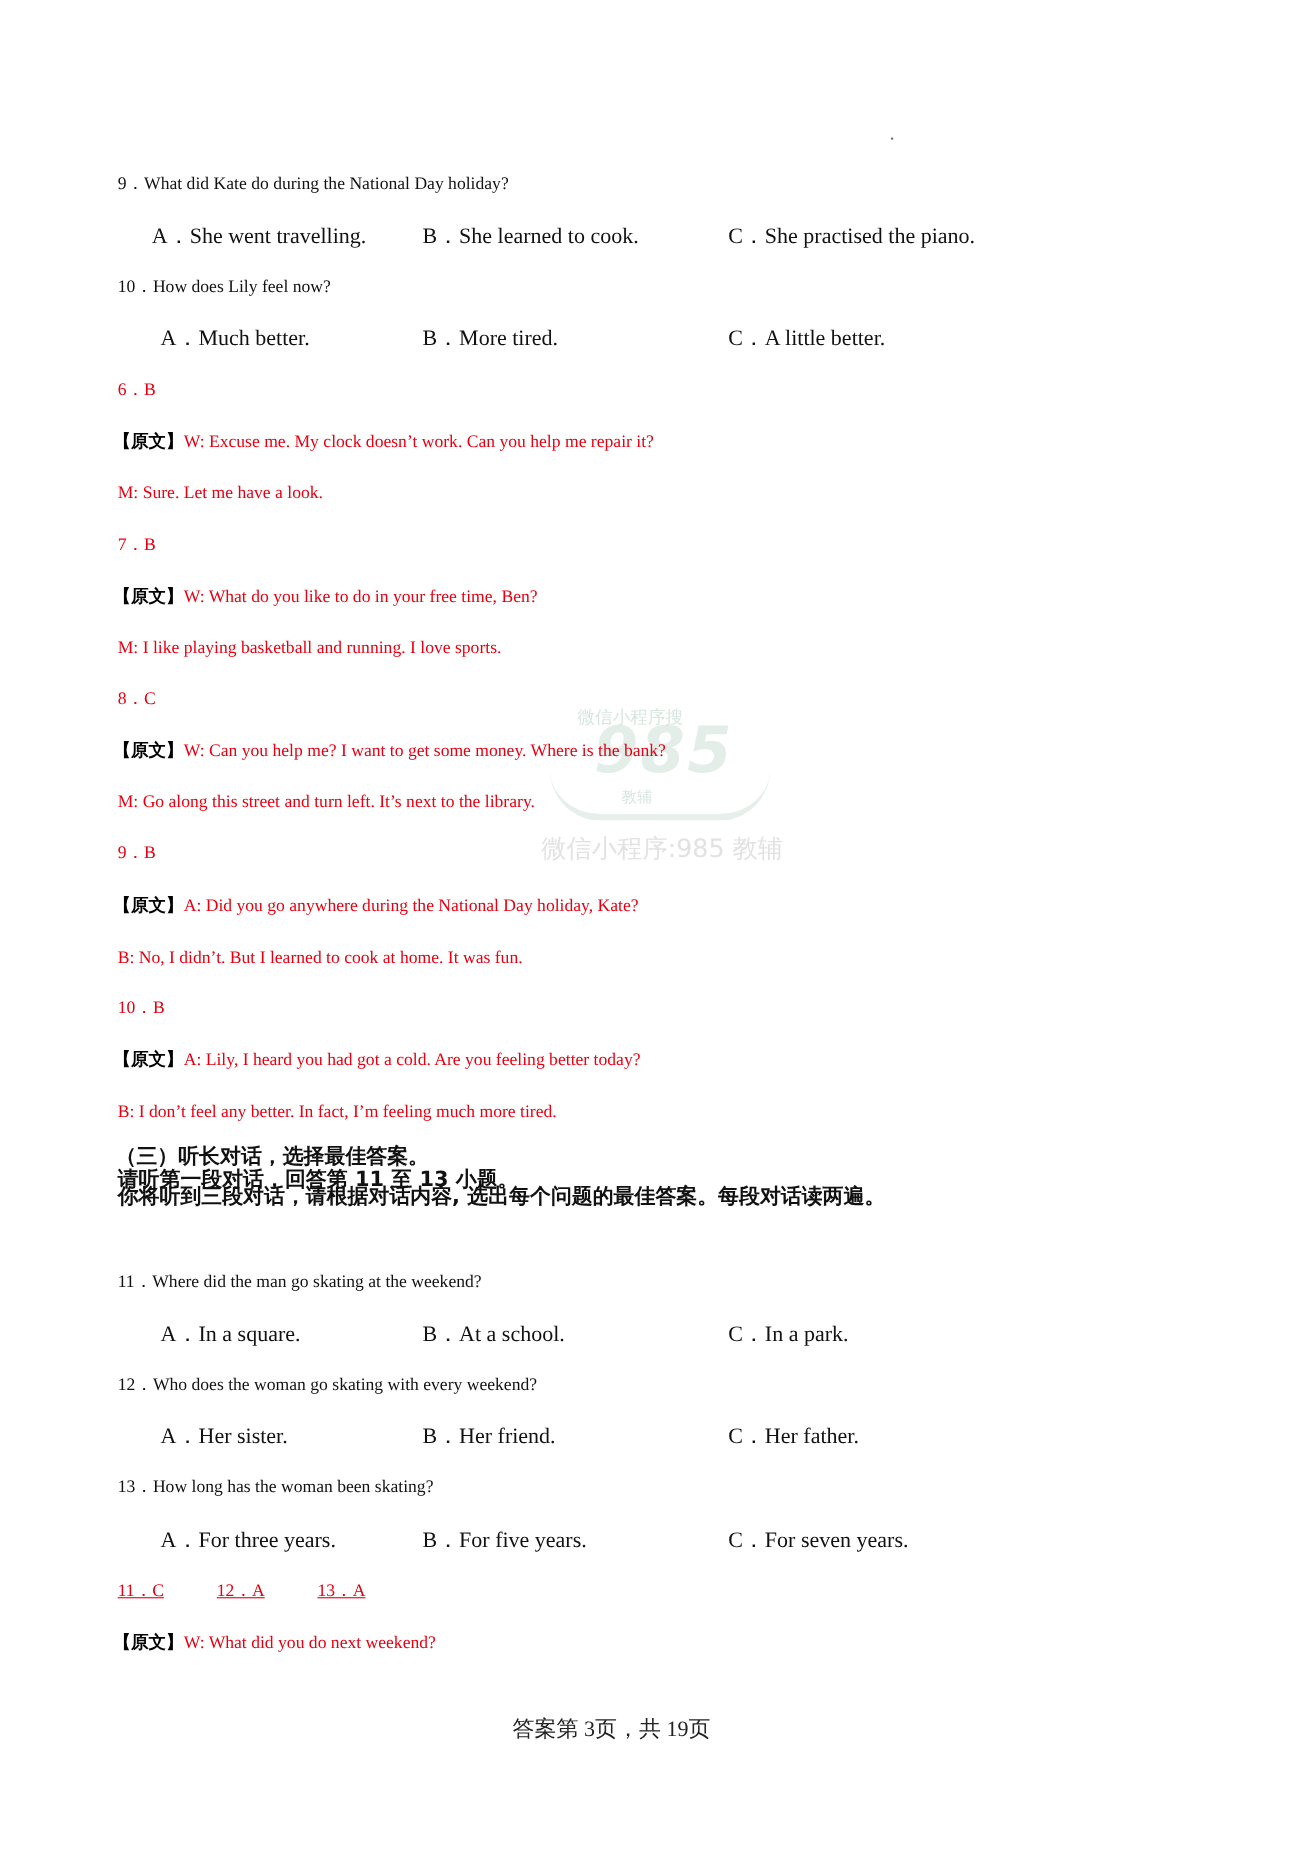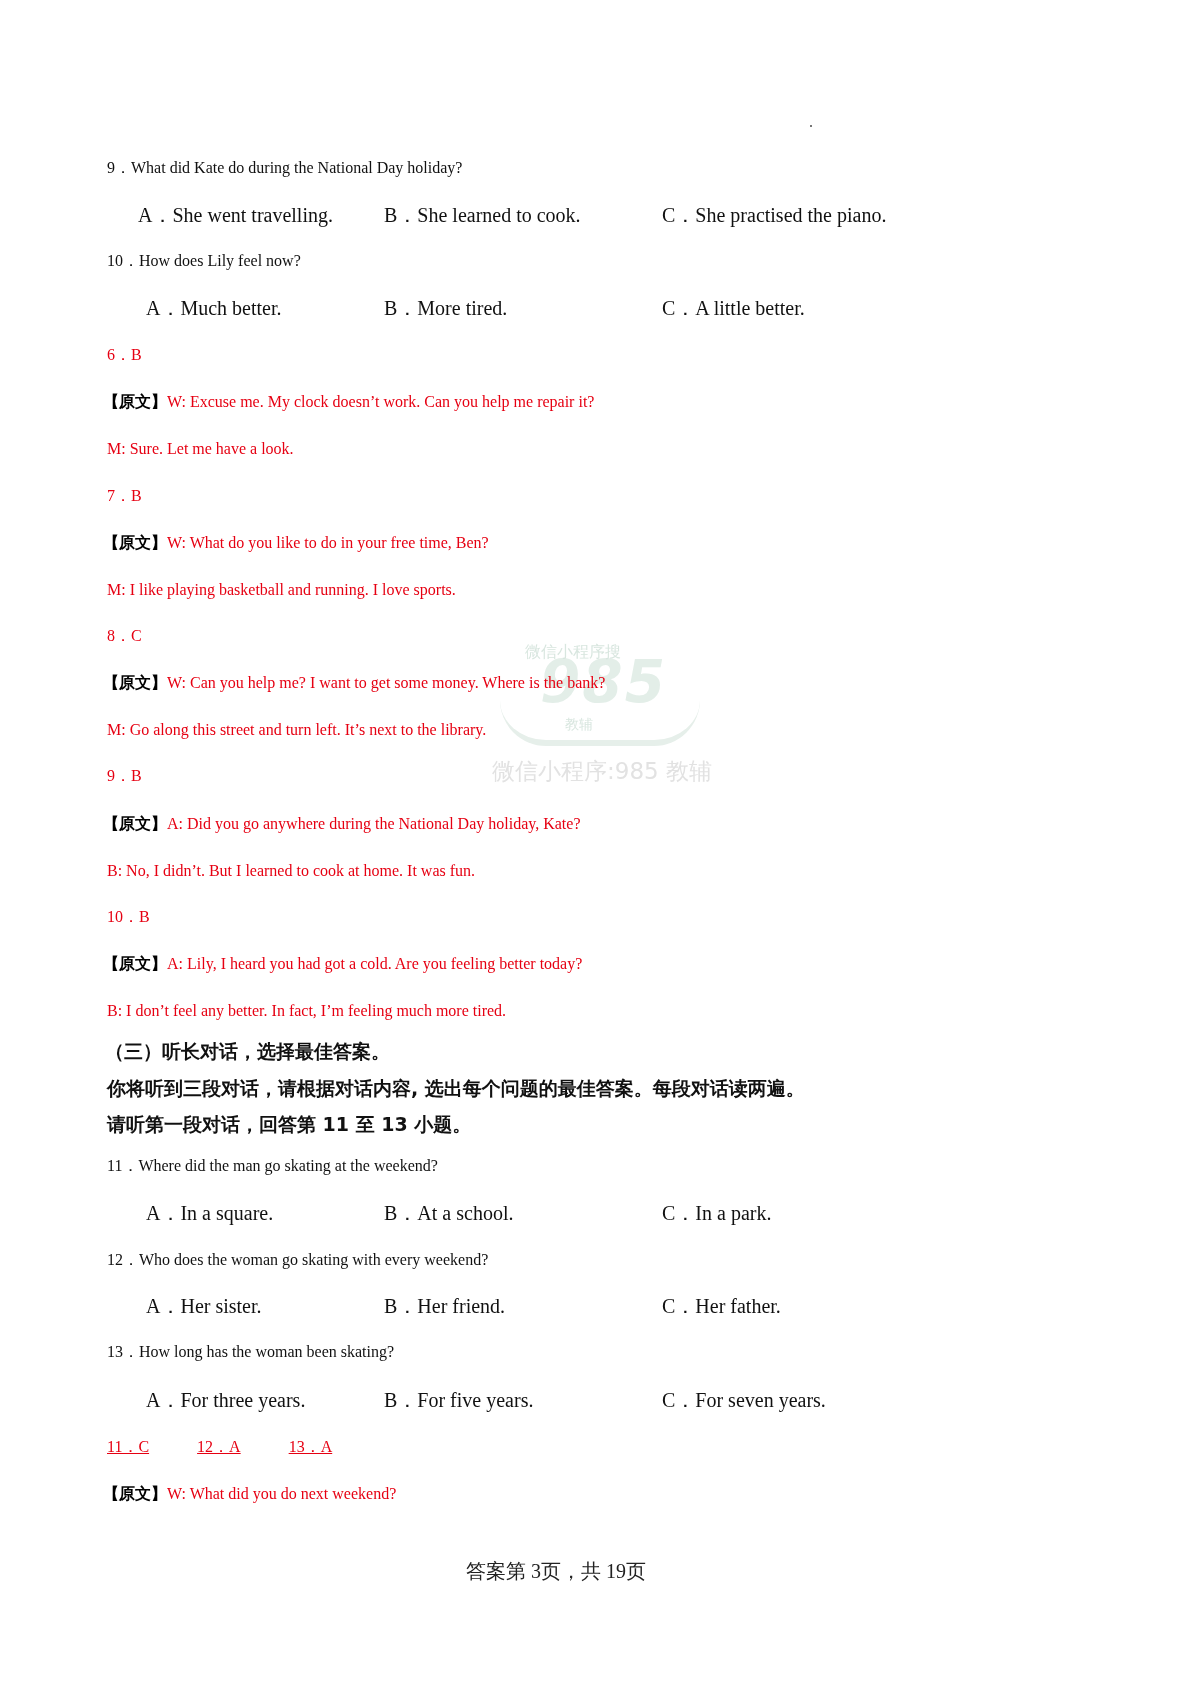--- a/index.html
+++ b/index.html
@@ -70,21 +70,21 @@
 <div class="line red" style="top:859px">B: No, I didn’t. But I learned to cook at home. It was fun.</div>
 
 <div class="line red" style="top:905px">10．B</div>
 <div class="line red" style="top:952px;left:103px">
   <span class="bracket">【原文】</span><span>A: Lily, I heard you had got a cold. Are you feeling better today?</span>
 </div>
 <div class="line red" style="top:999px">B: I don’t feel any better. In fact, I’m feeling much more tired.</div>
 
 <div class="line bold" style="top:1039px;left:105px">（三）听长对话，选择最佳答案。</div>
 <div class="line bold" style="top:1076px">你将听到三段对话，请根据对话内容, 选出每个问题的最佳答案。每段对话读两遍。</div>
-<div class="line bold" style="top:1112px">请听第一段对话，回答第 11 至 13 小题。</div>
+<div class="line bold" style="top:1060px">请听第一段对话，回答第 11 至 13 小题。</div>
 
 <div class="line" style="top:1154px">
   <span>11．</span><span>Where did the man go skating at the weekend?</span>
 </div>
 <div class="opt" style="left:146px;top:1201px">A．In a square.</div>
 <div class="opt" style="left:384px;top:1201px">B．At a school.</div>
 <div class="opt" style="left:662px;top:1201px">C．In a park.</div>
 
 <div class="line" style="top:1248px">
   <span>12．</span><span>Who does the woman go skating with every weekend?</span>

